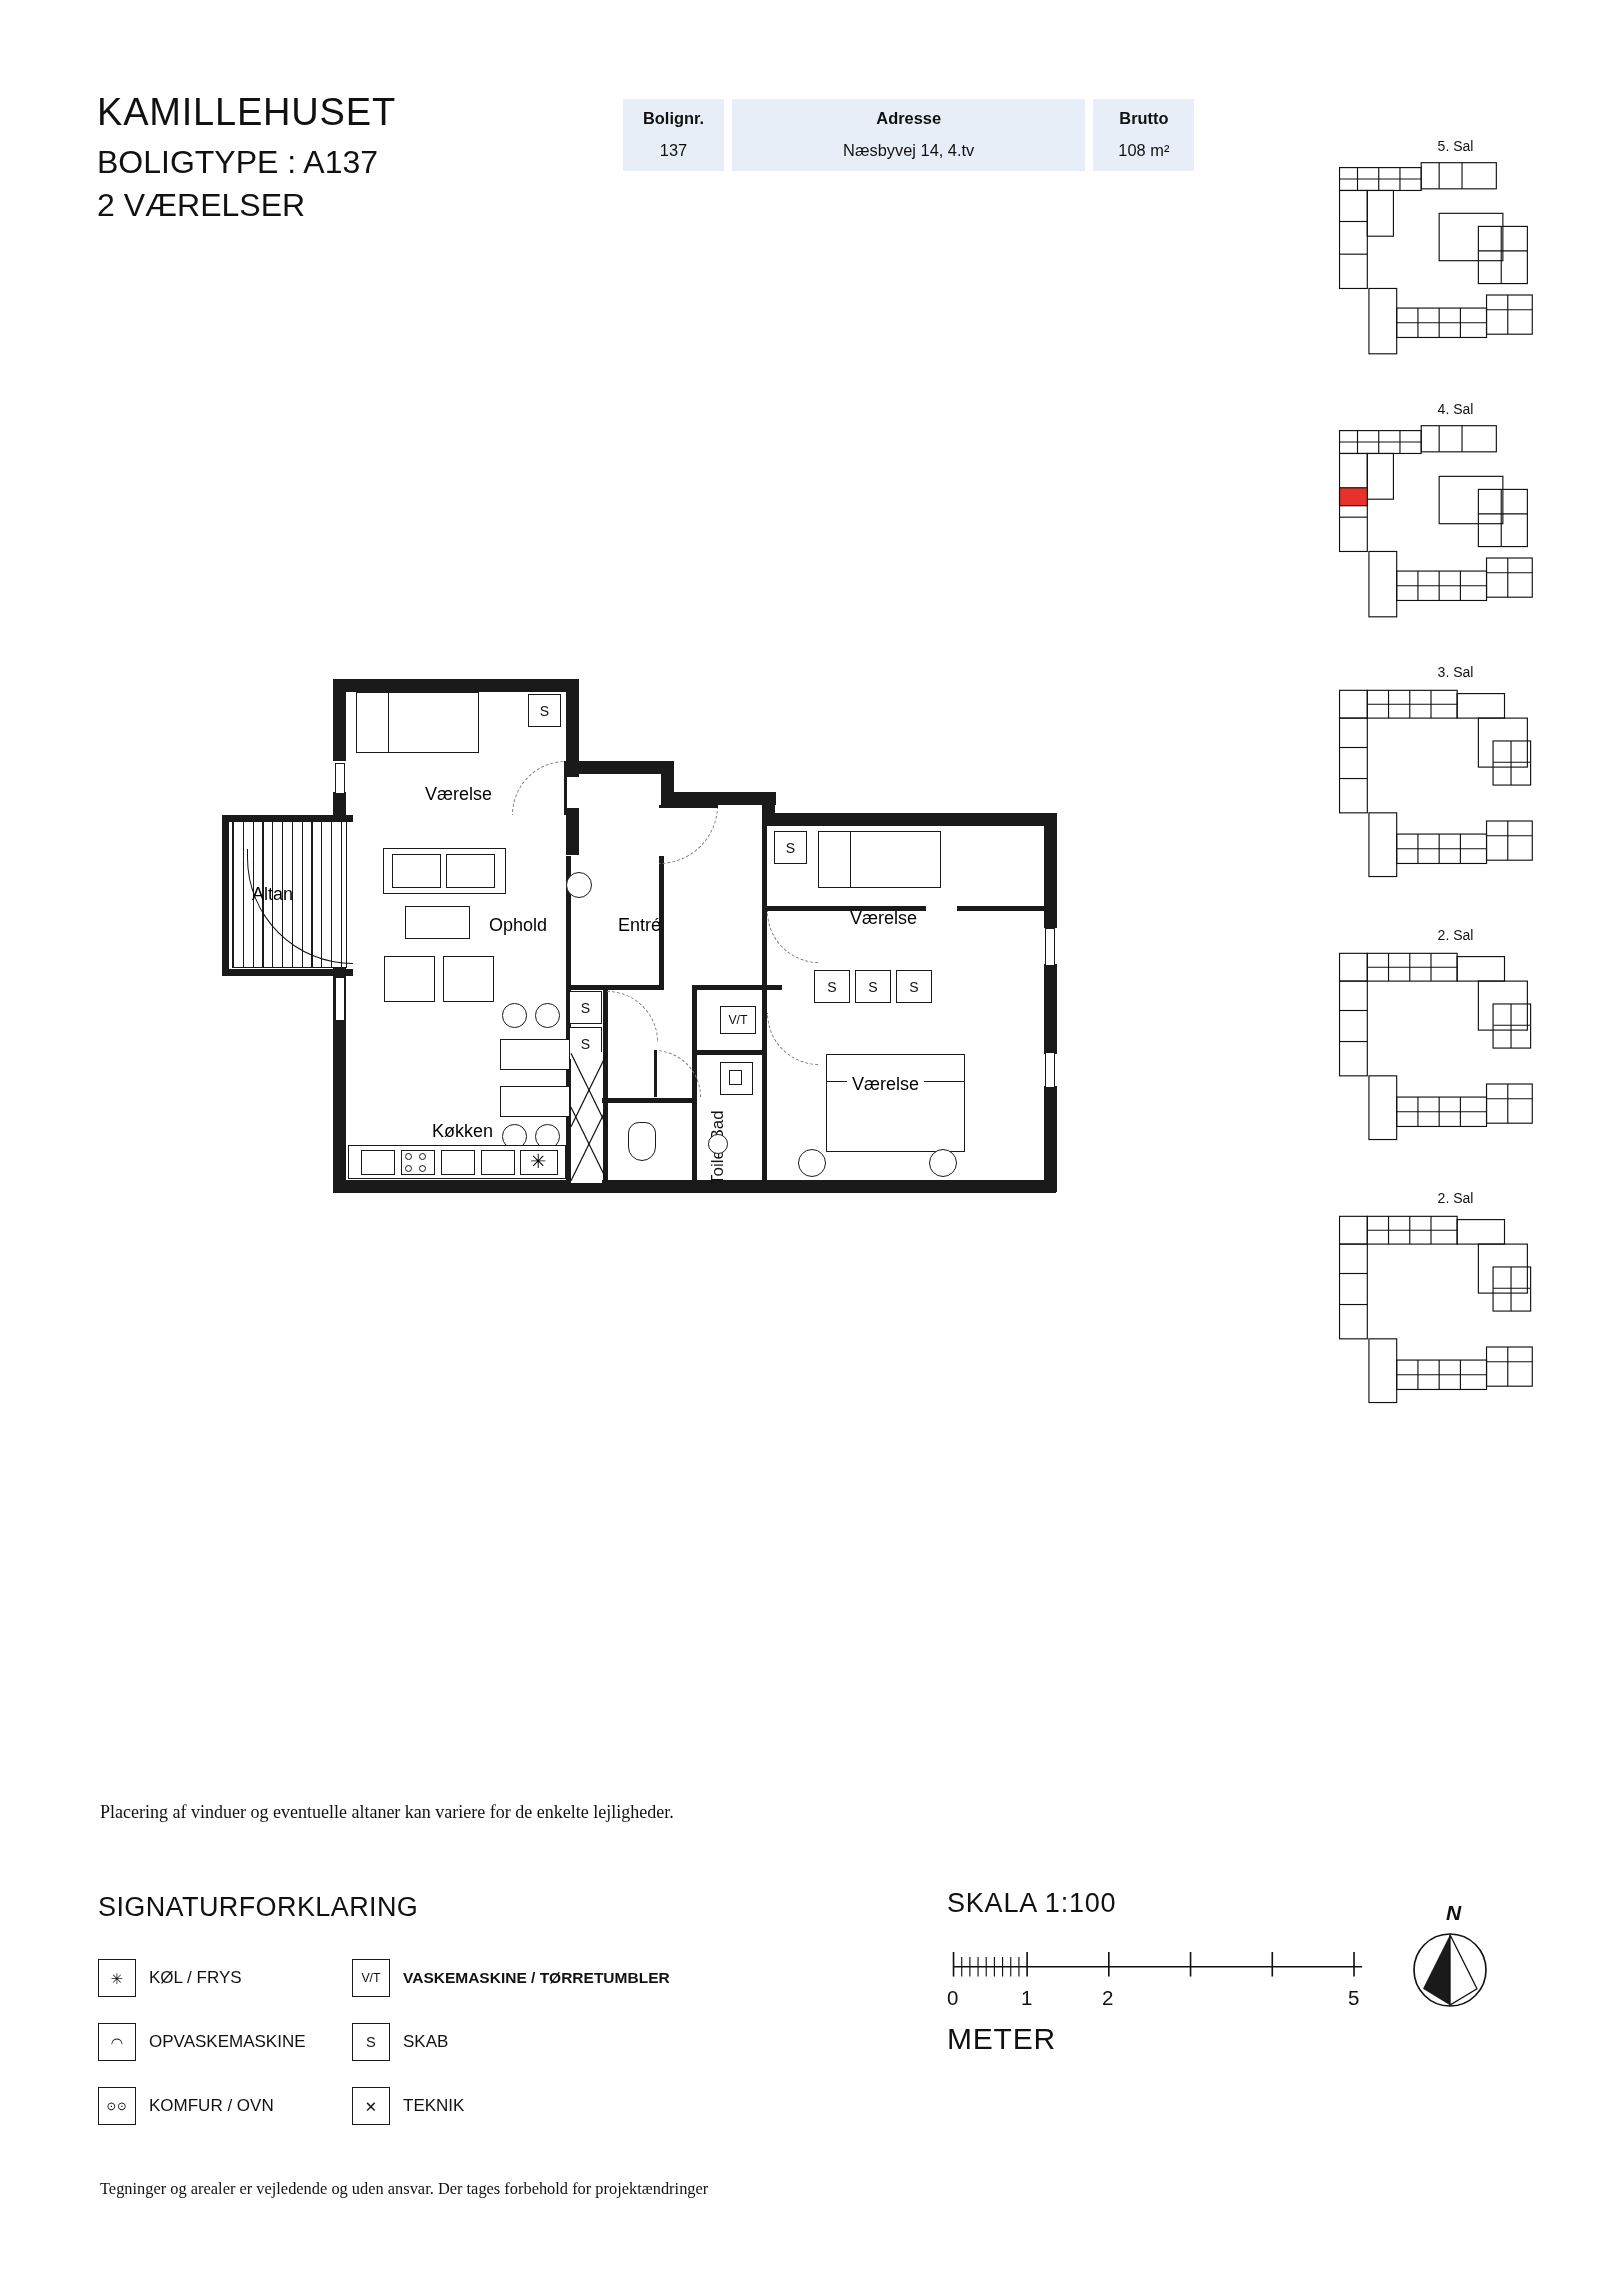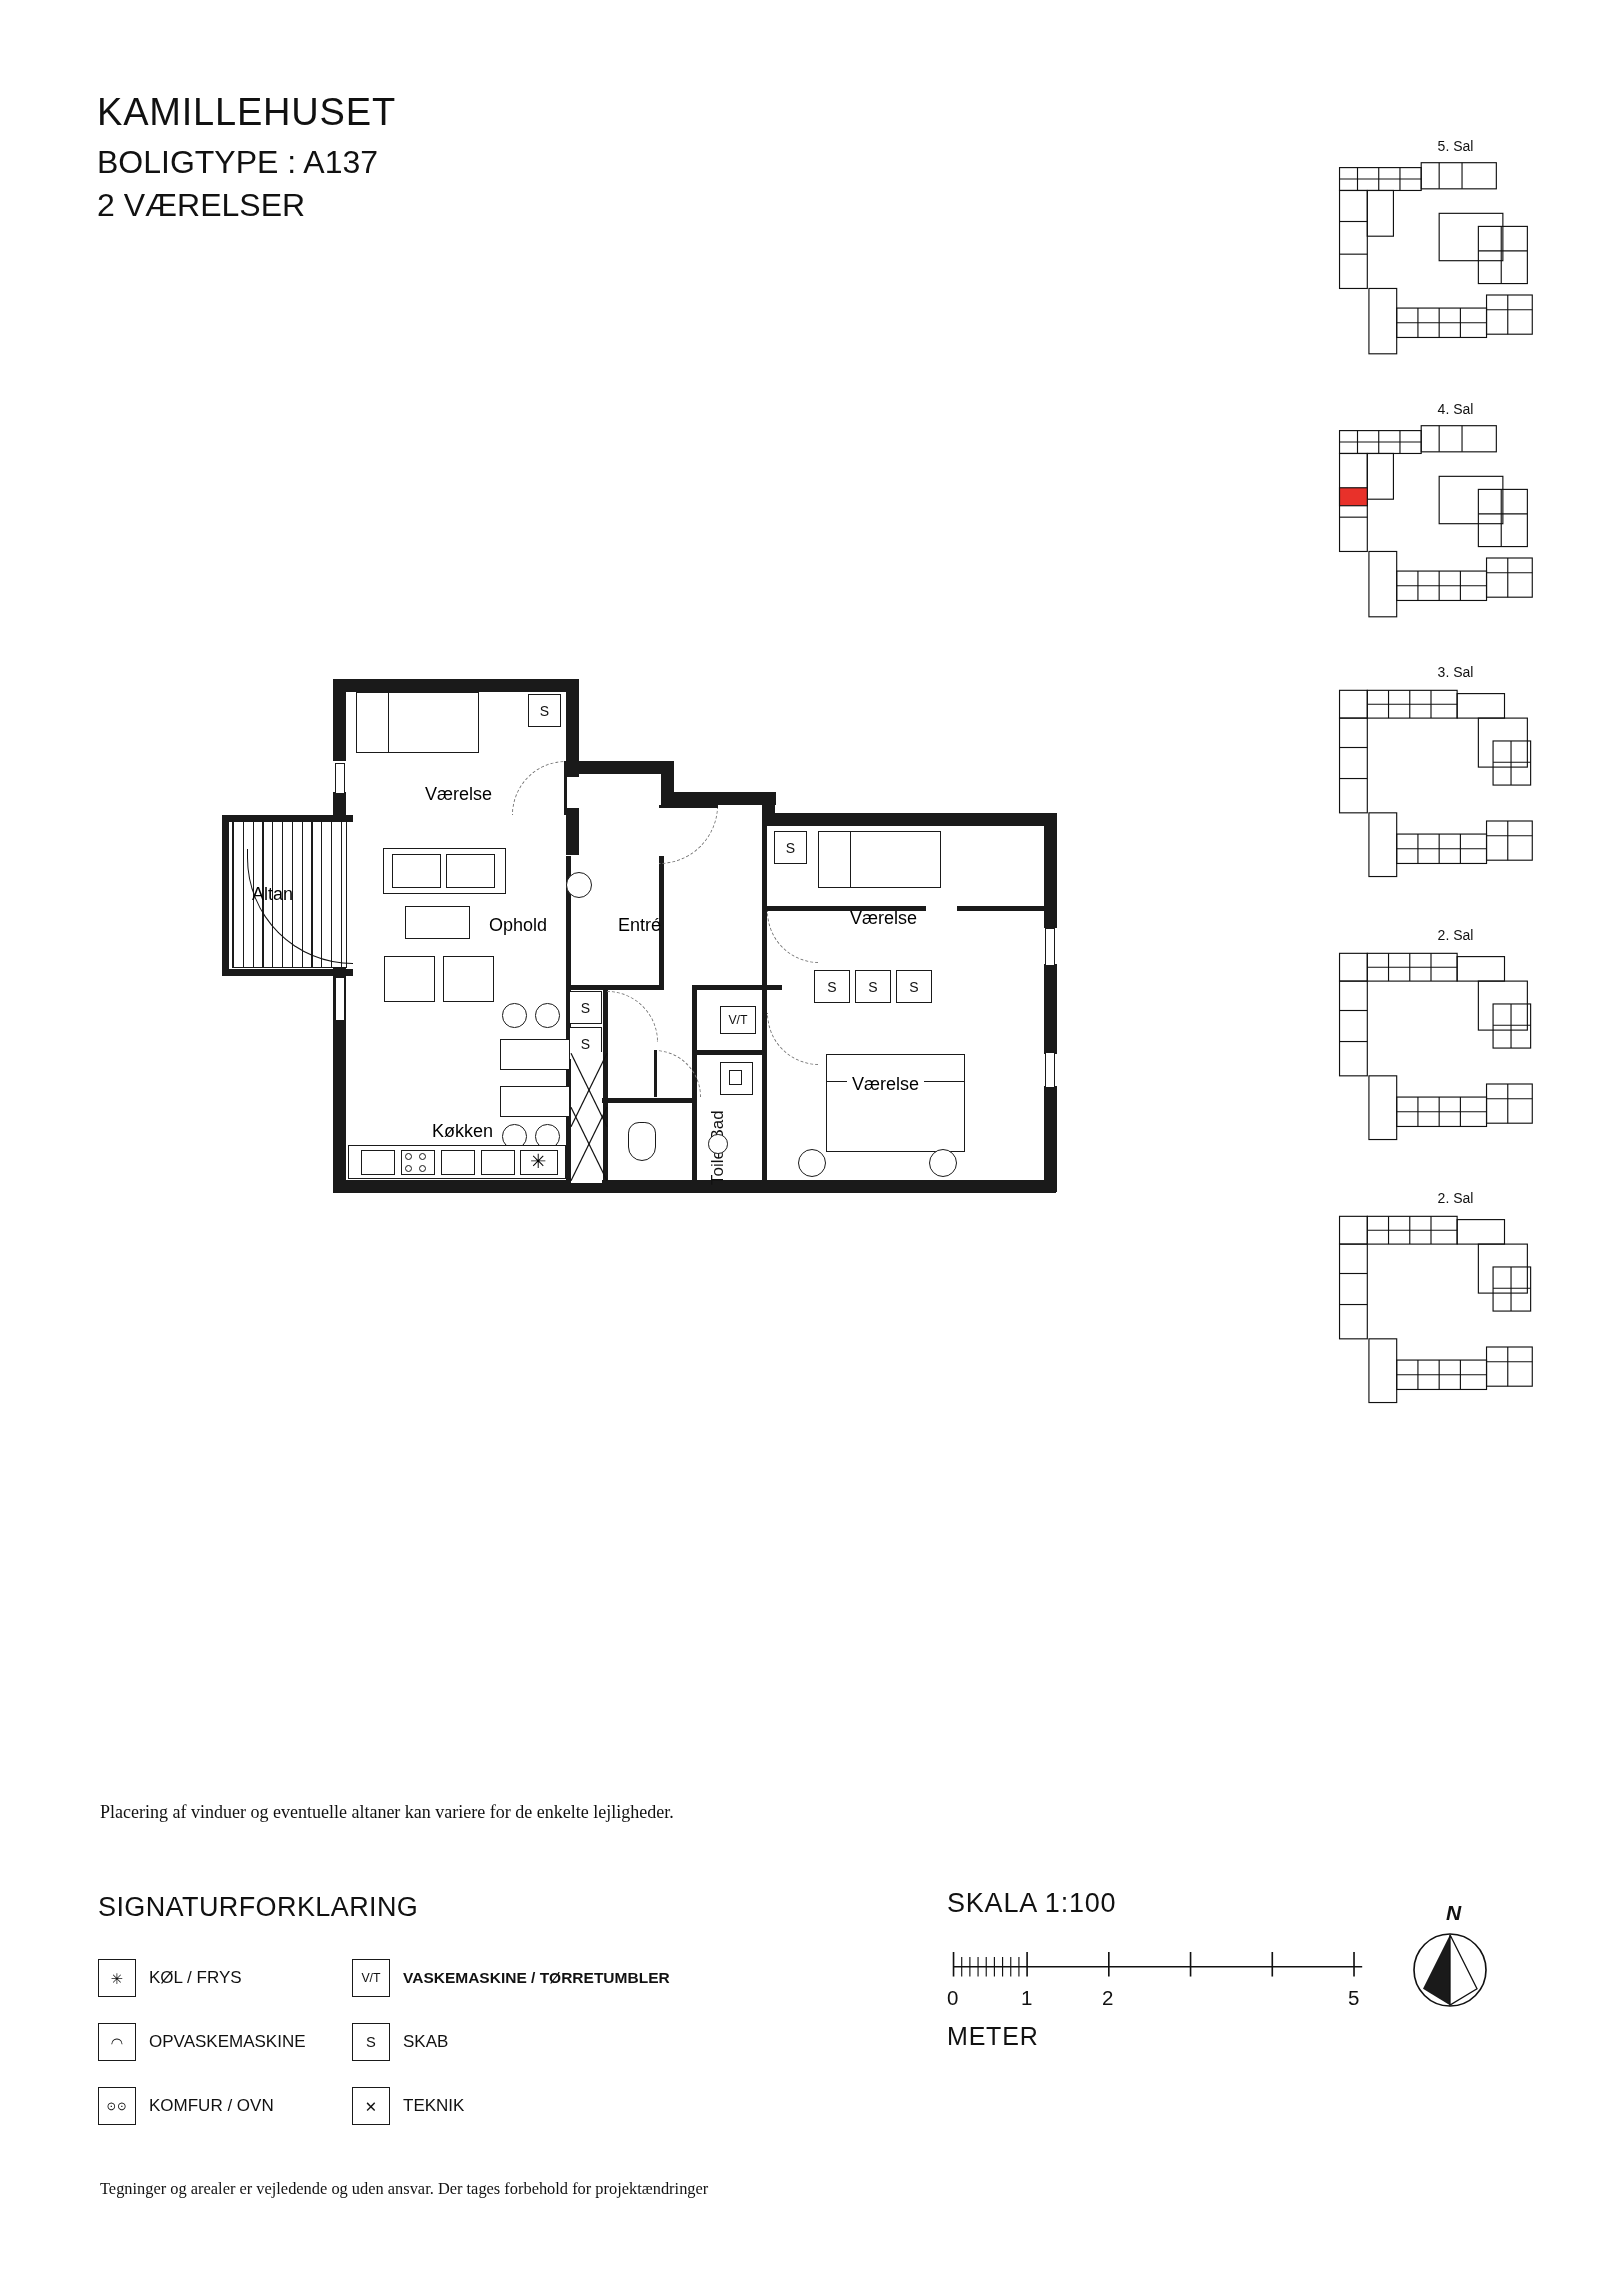--- a/index.html
+++ b/index.html
@@ -234,21 +234,21 @@
     left: 947px;
     top: 1873px;
     width: 458px;
   }
   .scale-title {
     font-size: 27px;
     letter-spacing: 0.8px;
     margin-bottom: 23px;
   }
   .scale-meter {
-    font-size: 25px;
+    font-size: 30px;
     letter-spacing: 0.8px;
     margin-top: 8.2px;
   }
   .scale-nums {
     position: relative;
     height: 28px;
     font-size: 20.5px;
     margin-top: 3.3px;
   }
   .scale-nums span { position: absolute; top: 0; }
@@ -273,20 +273,34 @@
 <body>
 
 <div class="page">
 
   <div class="title-block">
     <div class="main-title">KAMILLEHUSET</div>
     <div class="sub-title">BOLIGTYPE : A137</div>
     <div class="sub-title">2 VÆRELSER</div>
   </div>
 
+  <div class="info-table">
+    <div class="info-cell cell-bolignr">
+      <span class="lbl">Bolignr.</span>
+      <span class="val">137</span>
+    </div>
+    <div class="info-cell cell-adresse">
+      <span class="lbl">Adresse</span>
+      <span class="val">Næsbyvej 14, 4.tv</span>
+    </div>
+    <div class="info-cell cell-brutto">
+      <span class="lbl">Brutto</span>
+      <span class="val">108 m²</span>
+    </div>
+  </div>
 
   <div class="plan">
 
     <div class="wall" style="left:137px; top:18px; width:245px; height:13px;"></div>
 
     <div class="wall" style="left:137px; top:18px; width:13px; height:82px;"></div>
     <div class="wall" style="left:137px; top:131px; width:13px; height:98px;"></div>
 
     <div class="wall" style="left:370px; top:18px; width:13px; height:98px;"></div>
     <div class="wall" style="left:370px; top:147px; width:13px; height:47px;"></div>

